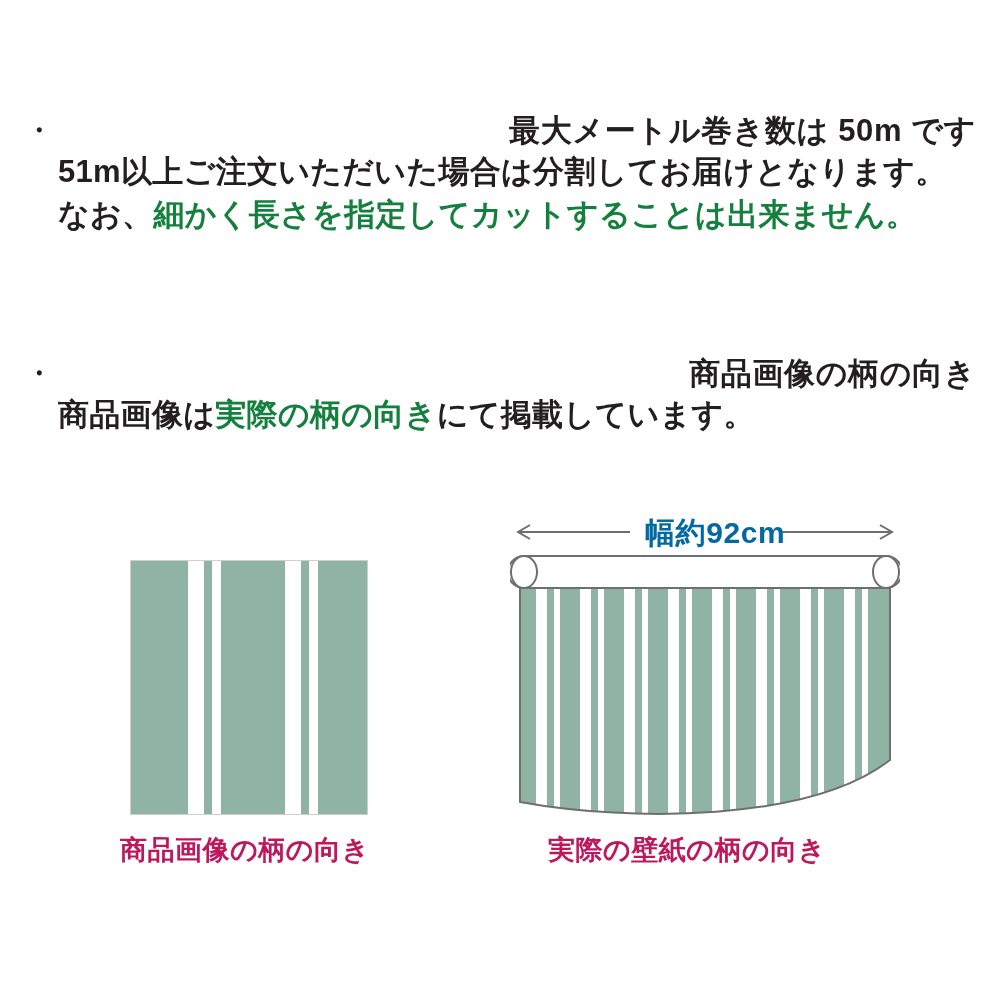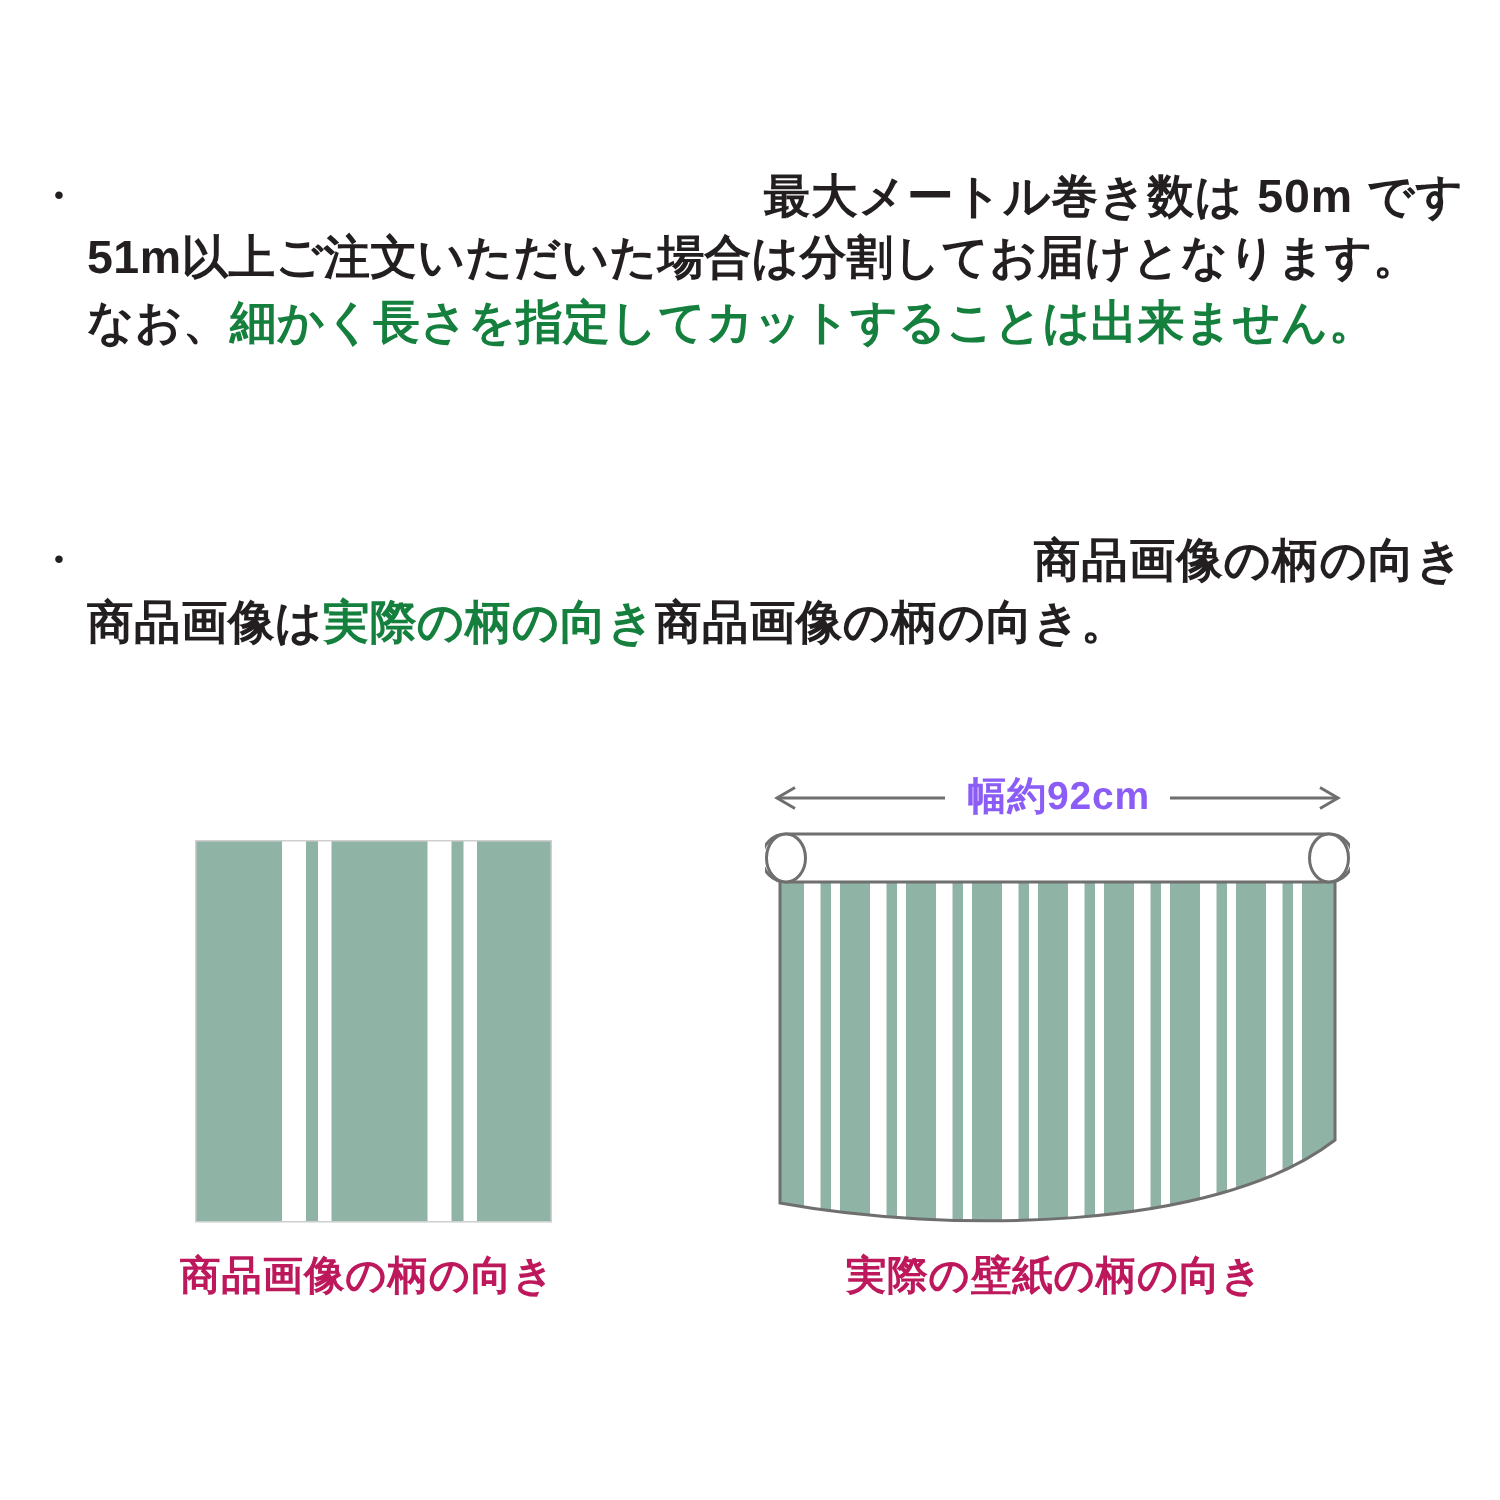--- a/index.html
+++ b/index.html
@@ -86,21 +86,21 @@
     font-weight: bold;
     color: #be185d;
     letter-spacing: 0.02em;
     white-space: nowrap;
   }
   .cap-left {
     left: 120px;
     top: 832px;
   }
   .cap-right {
-    left: 564px;
+    left: 548px;
     top: 832px;
   }
 </style>
 </head>
 <body>
 
 <div class="page">
 
   <div class="section sec1">
     <div class="bullet-line">
@@ -114,21 +114,21 @@
       <span>なお、</span><span class="red">細かく長さを指定してカットすることは出来ません。</span>
     </div>
   </div>
 
   <div class="section sec2">
     <div class="bullet-line">
       <span class="bullet-dot">・</span>
       <span class="bullet-text">商品画像の柄の向き</span>
     </div>
     <div class="sub-line">
-      <span>商品画像は</span><span class="red">実際の柄の向き</span><span>商品画像の柄の向き。</span>
+      <span>商品画像は</span><span class="red">実際の柄の向き</span><span>にて掲載しています。</span>
     </div>
   </div>
 
   <div class="figures">
 
     <div class="fig-left">
       <svg viewBox="0 0 238 255" width="238" height="255">
         <rect x="0" y="0" width="238" height="255" fill="#8fb3a4"></rect>
         <rect x="58" y="0" width="16" height="255" fill="#ffffff"></rect>
         <rect x="82" y="0" width="9" height="255" fill="#ffffff"></rect>
@@ -178,18 +178,18 @@
         <path d="M10,62 L380,62 L380,250 C300,312 120,312 10,292 Z" fill="none" stroke="#6f6f6f" stroke-width="2"></path>
 
         <path d="M14,46 L376,46 A16,16 0 0 1 376,78 L14,78 A16,16 0 0 1 14,46 Z" fill="#ffffff" stroke="#6f6f6f" stroke-width="2"></path>
         <ellipse cx="14" cy="62" rx="13" ry="16" fill="#ffffff" stroke="#6f6f6f" stroke-width="2"></ellipse>
         <ellipse cx="376" cy="62" rx="13" ry="16" fill="#ffffff" stroke="#6f6f6f" stroke-width="2"></ellipse>
       </svg>
     </div>
 
   </div>
 
-  <div class="caption" style="left:645px; top:513px; color:#8b5cf6; font-size:26px;">幅約92cm</div>
+  <div class="caption" style="left:645px; top:513px; color:#0369a1; font-size:30px;">幅約92cm</div>
 
   <div class="caption cap-left">商品画像の柄の向き</div>
   <div class="caption cap-right">実際の壁紙の柄の向き</div>
 
 </div>
 
 </body></html>

